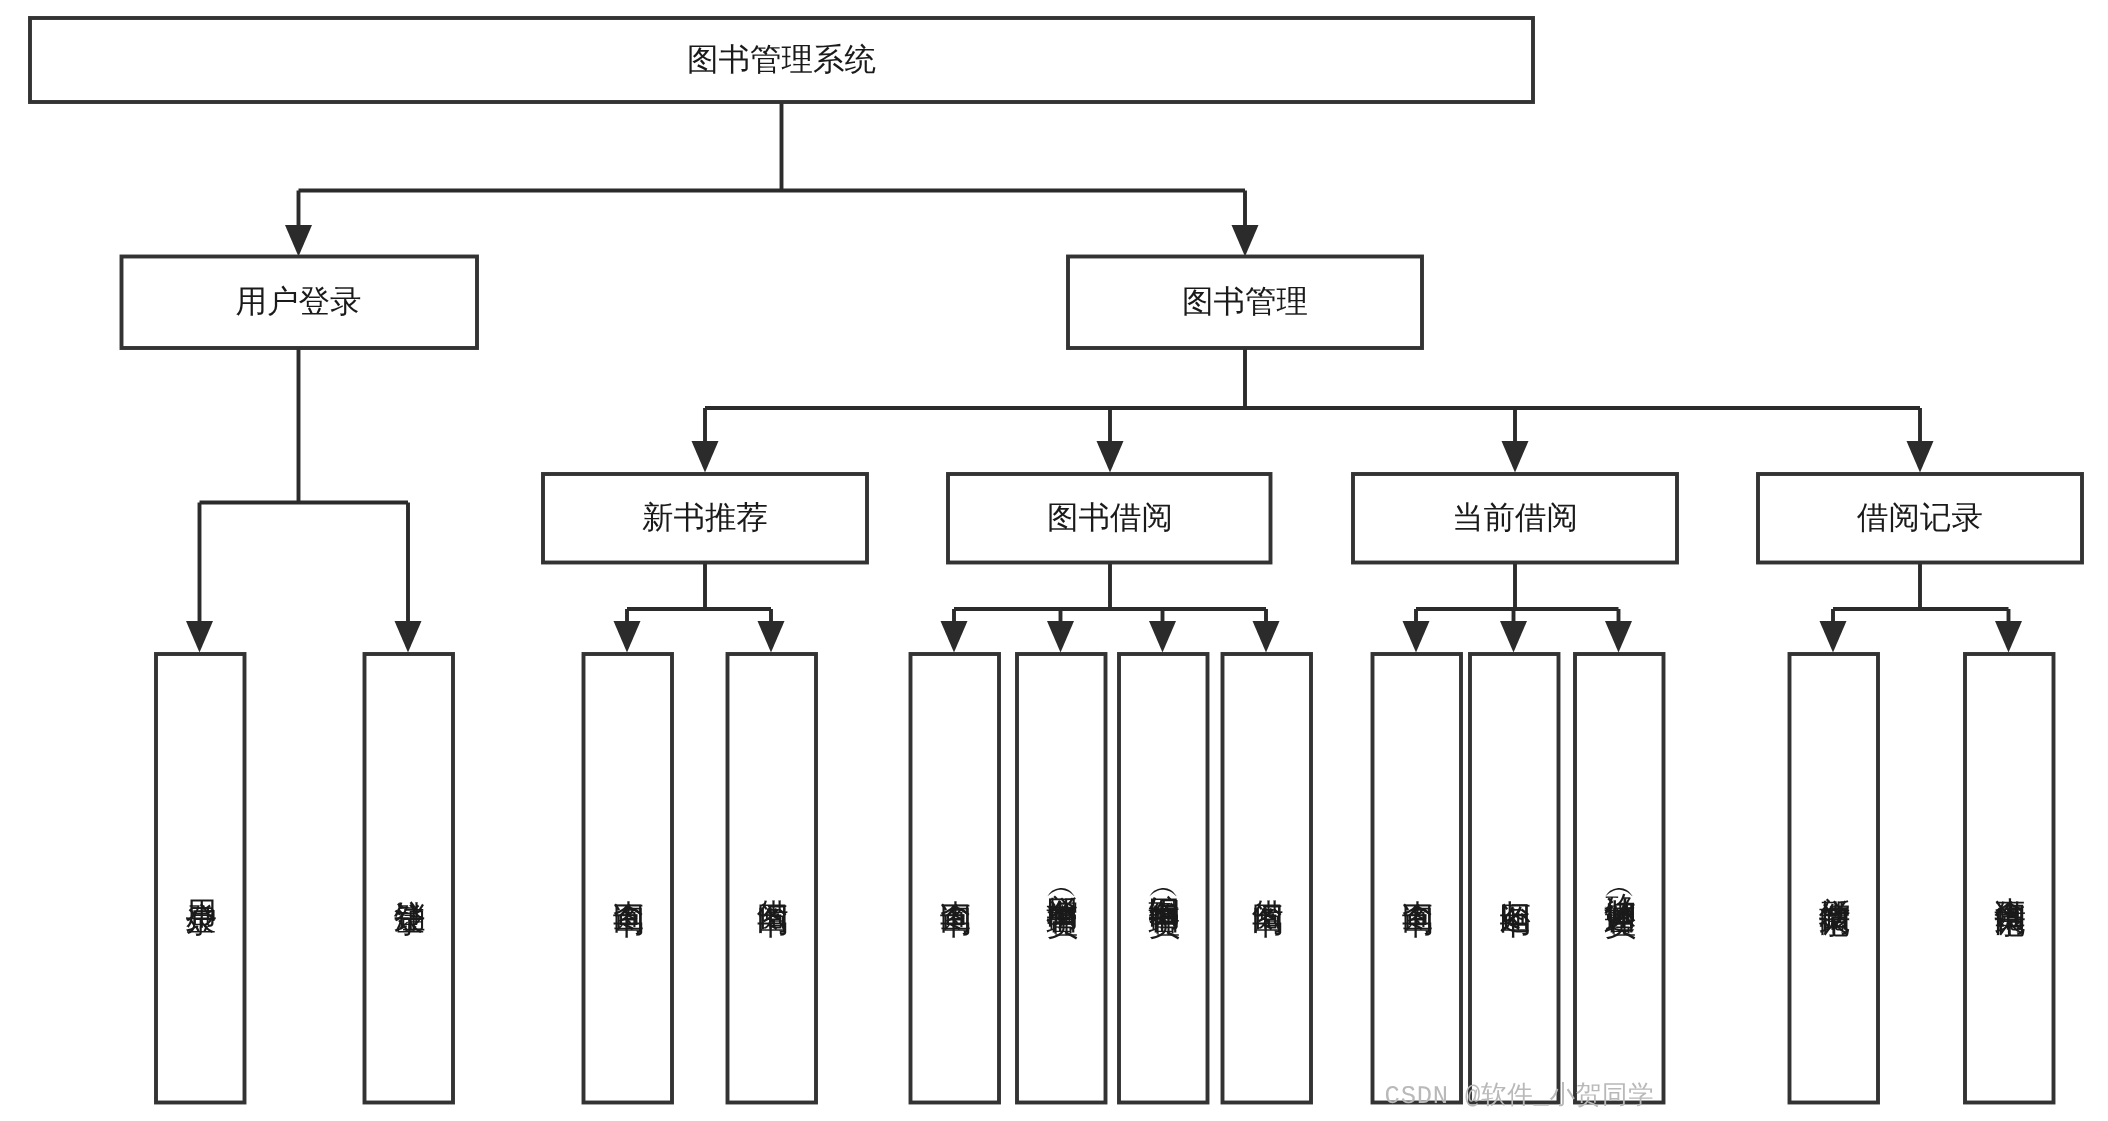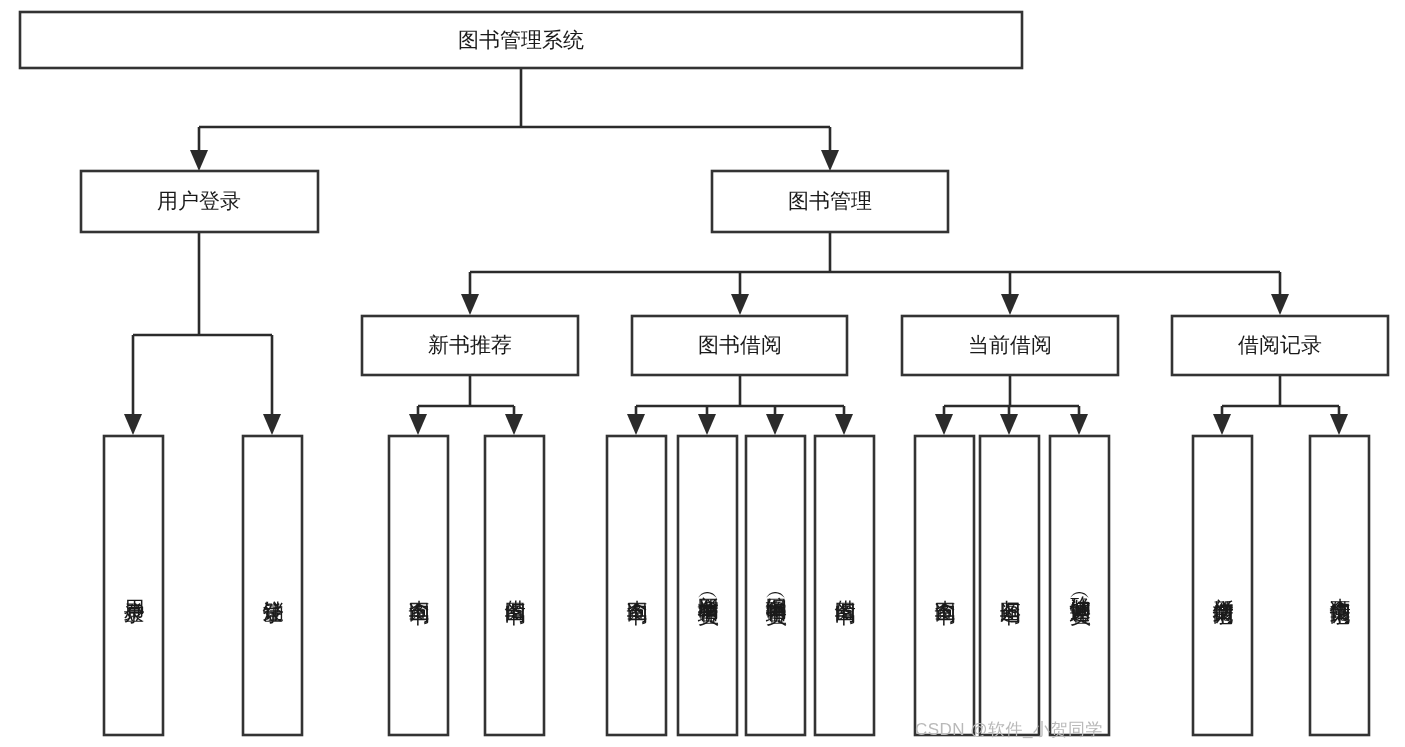--- a/index.html
+++ b/index.html
@@ -62,21 +62,21 @@
     align-items: center;
     justify-content: center;
     text-align: center;
     white-space: nowrap;
     pointer-events: none;
   }
   #watermark {
     position: absolute;
     right: 8px;
     bottom: 6px;
-    font-family: Liberation Sans, sans-serif;
+    font-family: Liberation Mono, monospace;
     font-size: 17px;
     color: #b9b9b9;
     letter-spacing: 0.5px;
     white-space: nowrap;
   }
 </style>
 </head>
 <body>
 
 <div id="diagram-root">

